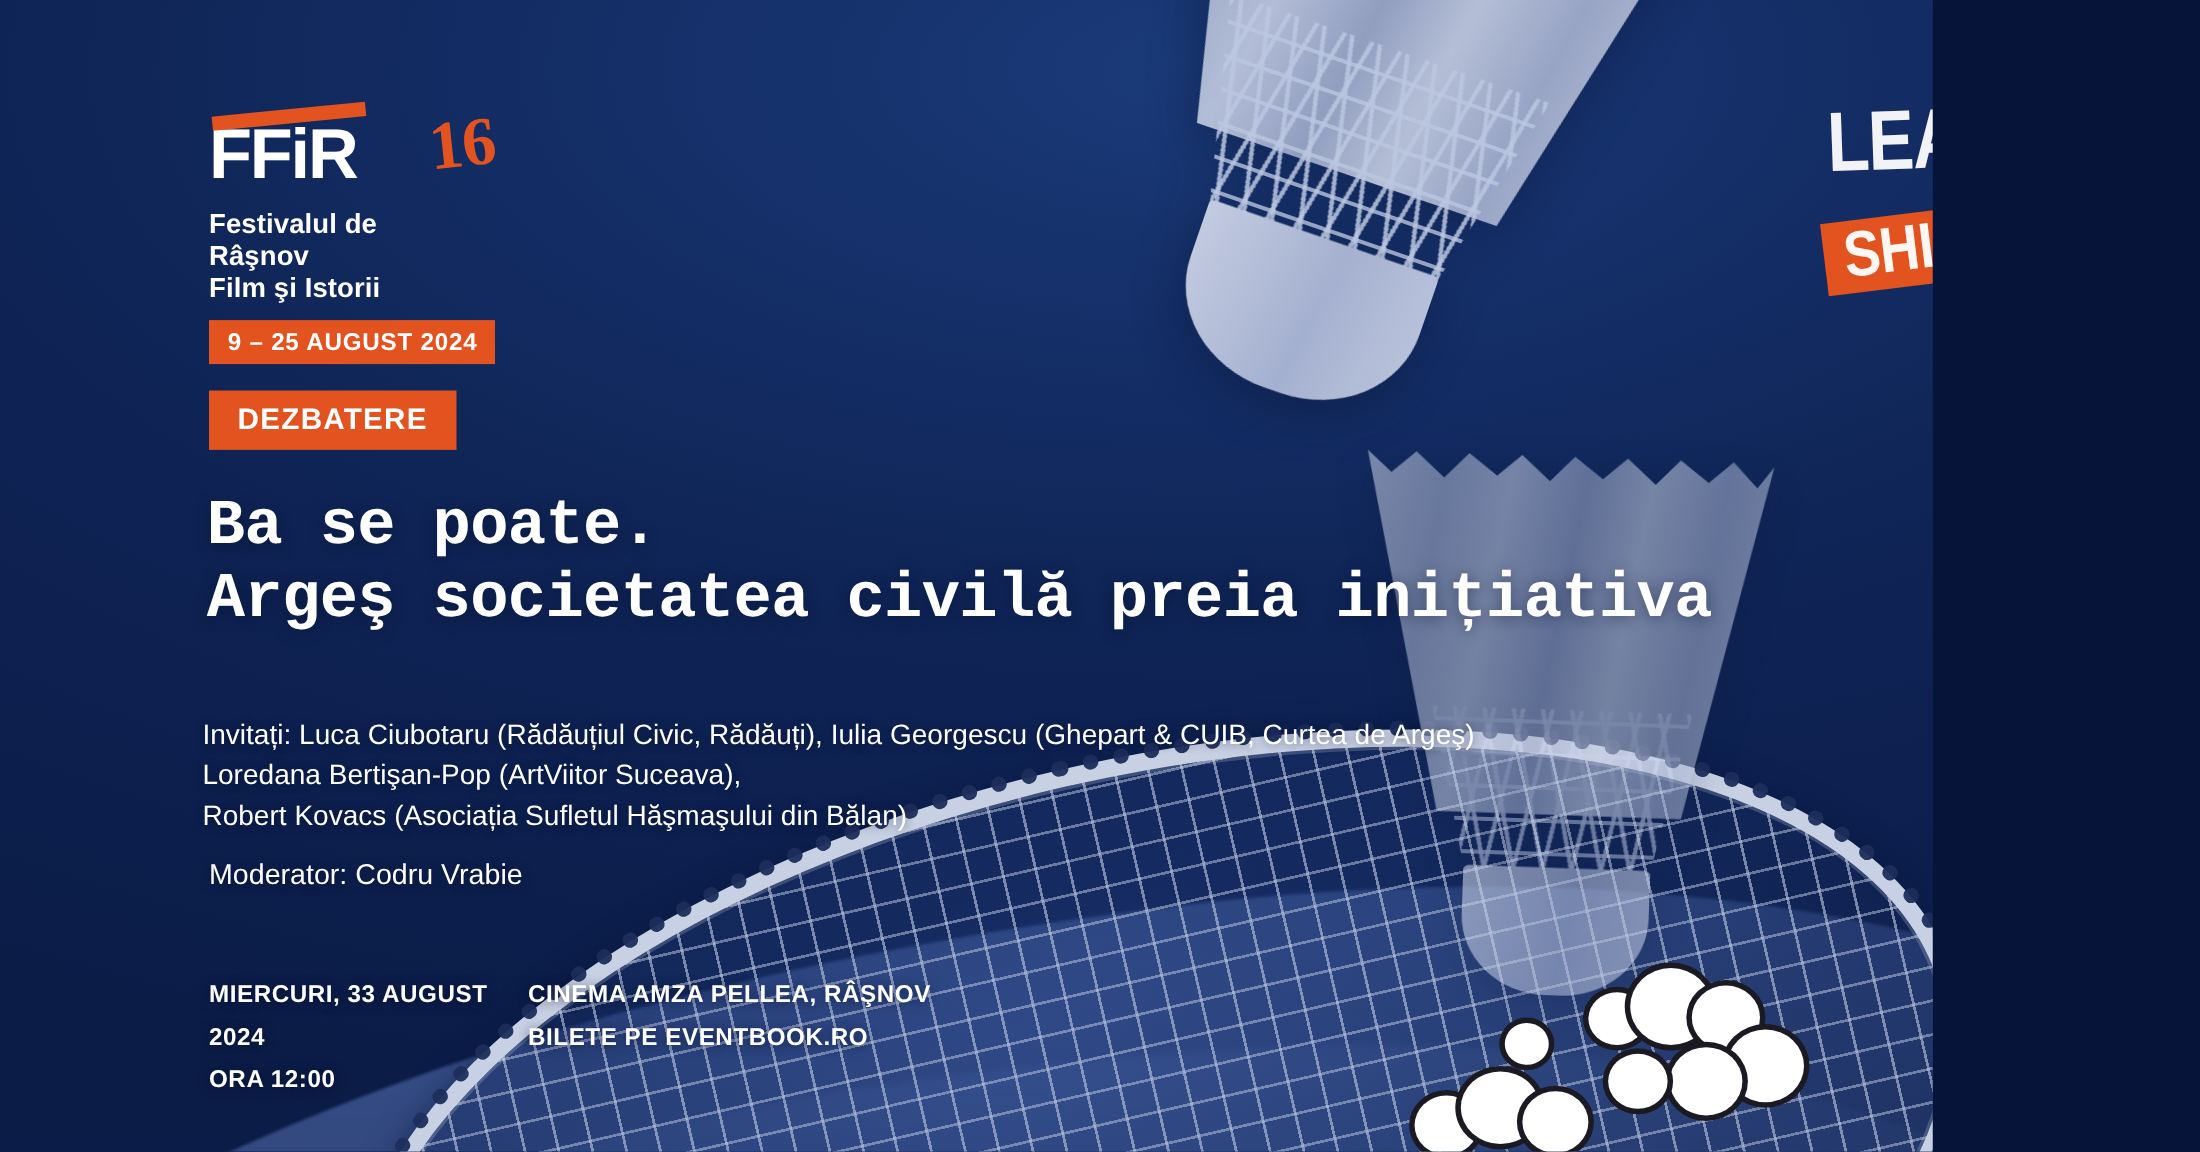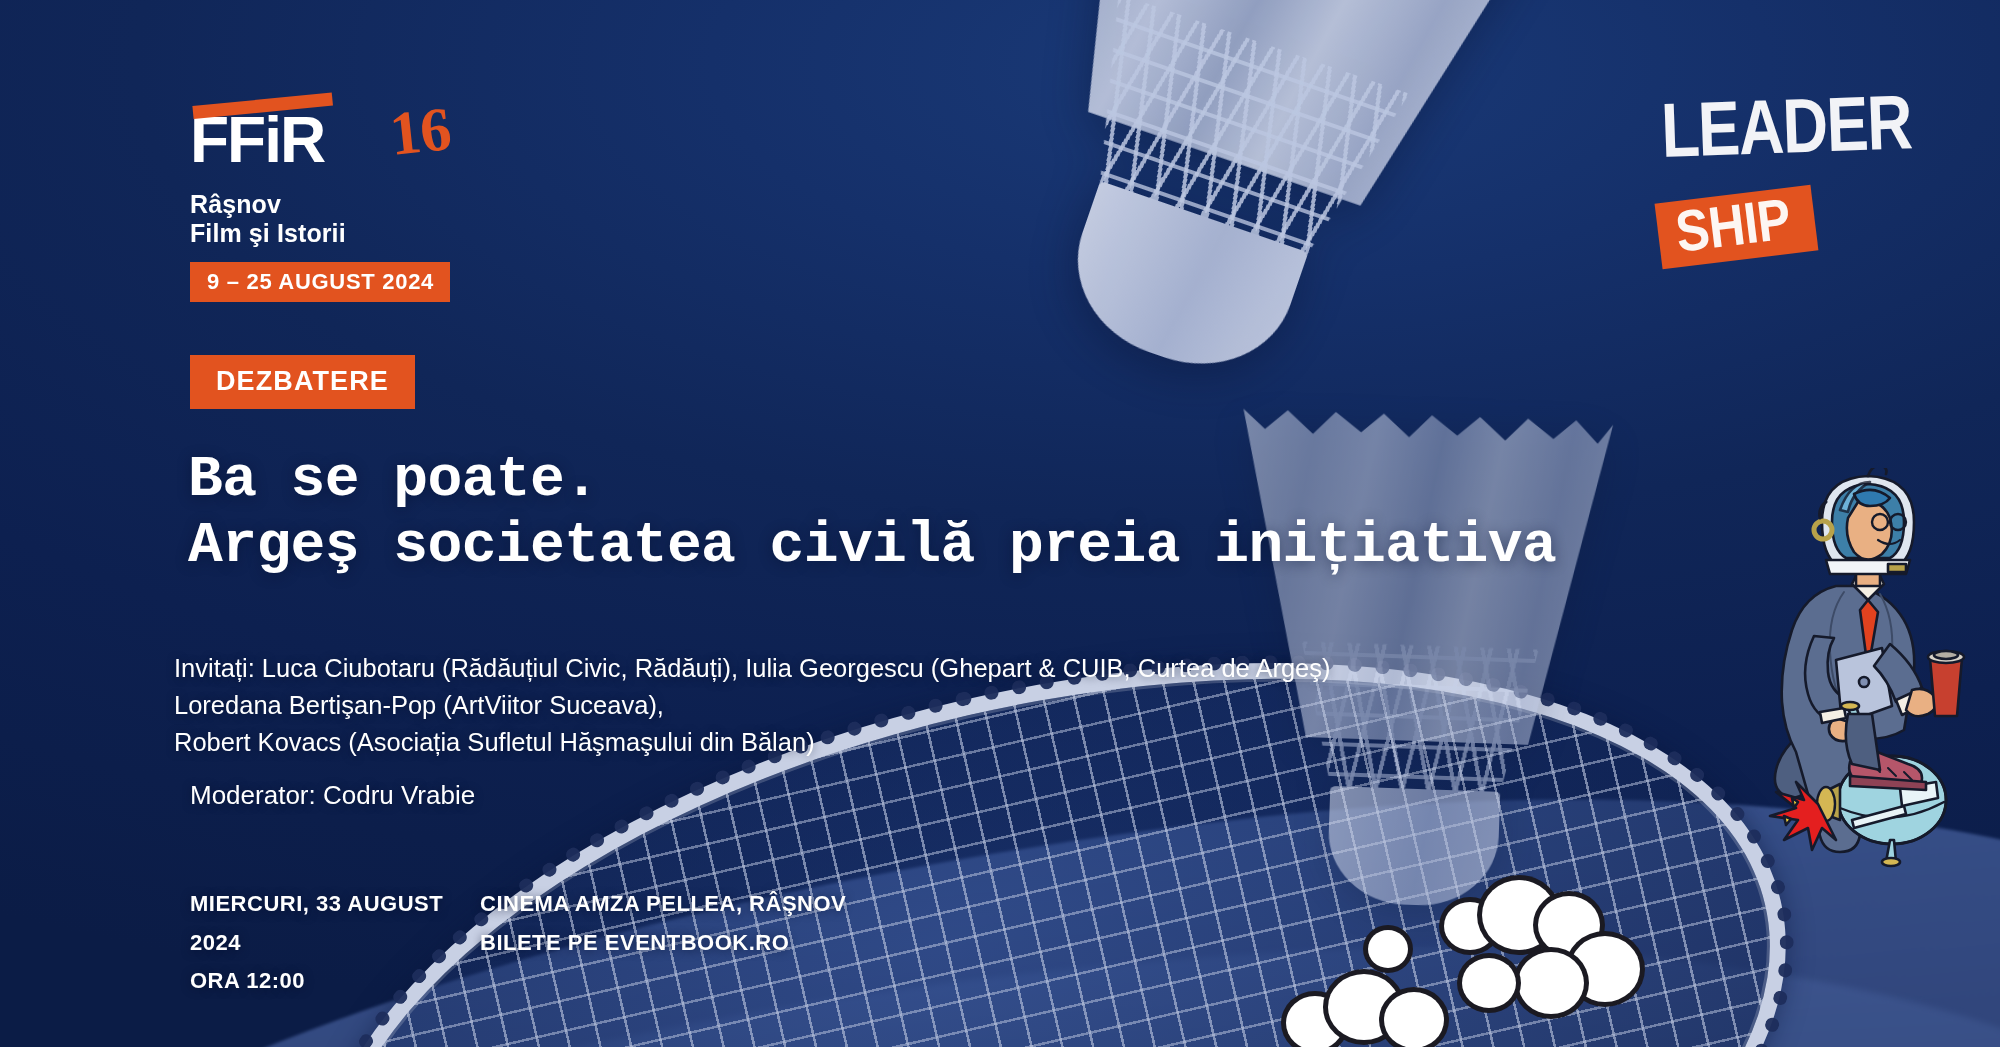--- a/index.html
+++ b/index.html
@@ -5,21 +5,21 @@
 <style>
   * { margin:0; padding:0; box-sizing:border-box; }
   html, body { background:#07143a; }
   body {
     font-family: "Liberation Sans", "DejaVu Sans", sans-serif;
     -webkit-font-smoothing: antialiased;
   }
 
   .poster {
     position: relative;
-    width: 2000px;
+    width: 1757px;
     height: 1047px;
     overflow: hidden;
     background: #0f2558;
     background-image:
       radial-gradient(120% 95% at 62% 6%,  #1a3a78 0%, #15306a 22%, #102658 46%, #0d2050 70%, #0b1c46 100%);
   }
 
   
   .art { position:absolute; inset:0; pointer-events:none; }
 
@@ -182,21 +182,21 @@
     position:absolute; left:188px; top:447px;
     color:#fff; font-weight:800;
     font-size:58px; line-height:1.14; letter-spacing:-.6px;
     text-shadow:0 2px 14px rgba(5,14,40,.45);
     font-family:Liberation Mono, monospace;
   }
   .title .l2{ display:block; }
 
   
   .guests{
-    position:absolute; left:174px; top:650px;
+    position:absolute; left:184px; top:650px;
     color:#fff; font-size:25.5px; line-height:1.45; font-weight:400;
     text-shadow:0 1px 9px rgba(5,14,40,.55);
     max-width:1480px;
   }
   .moderator{
     position:absolute; left:190px; top:780px;
     color:#fff; font-size:26px; font-weight:400;
     text-shadow:0 1px 9px rgba(5,14,40,.55);
   }
 
@@ -354,20 +354,21 @@
 
   <div class="content">
 
     <div class="logo">
       <div class="logo-mark">
         <div class="logo-bar"></div>
         <div class="ffir">FFiR</div>
         <div class="logo-16">16</div>
       </div>
       <div class="logo-sub">
+        <div>Festivalul de</div>
         <div>Râşnov</div>
         <div>Film şi Istorii</div>
       </div>
       <div class="logo-dates">9 – 25 AUGUST 2024</div>
     </div>
 
     <div class="badge">DEZBATERE</div>
 
     <h1 class="title">
       <span class="l1">Ba se poate.</span>

